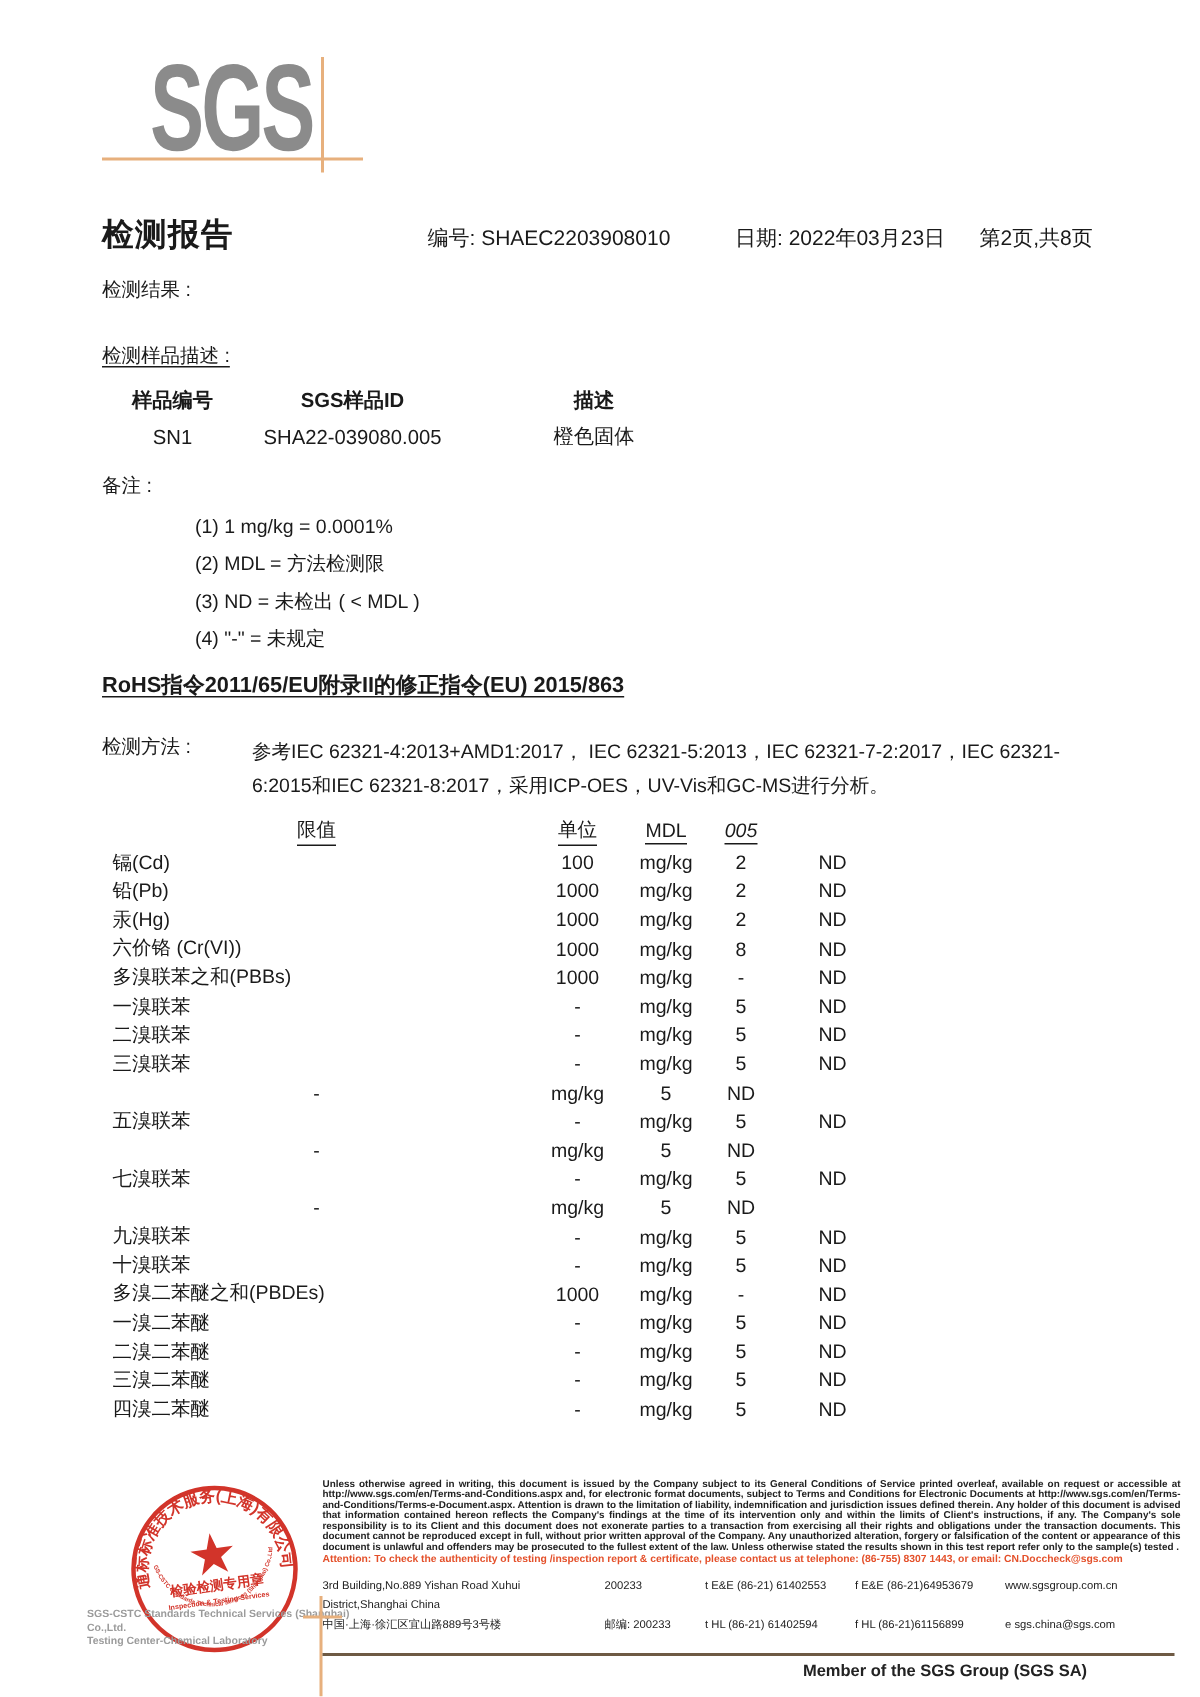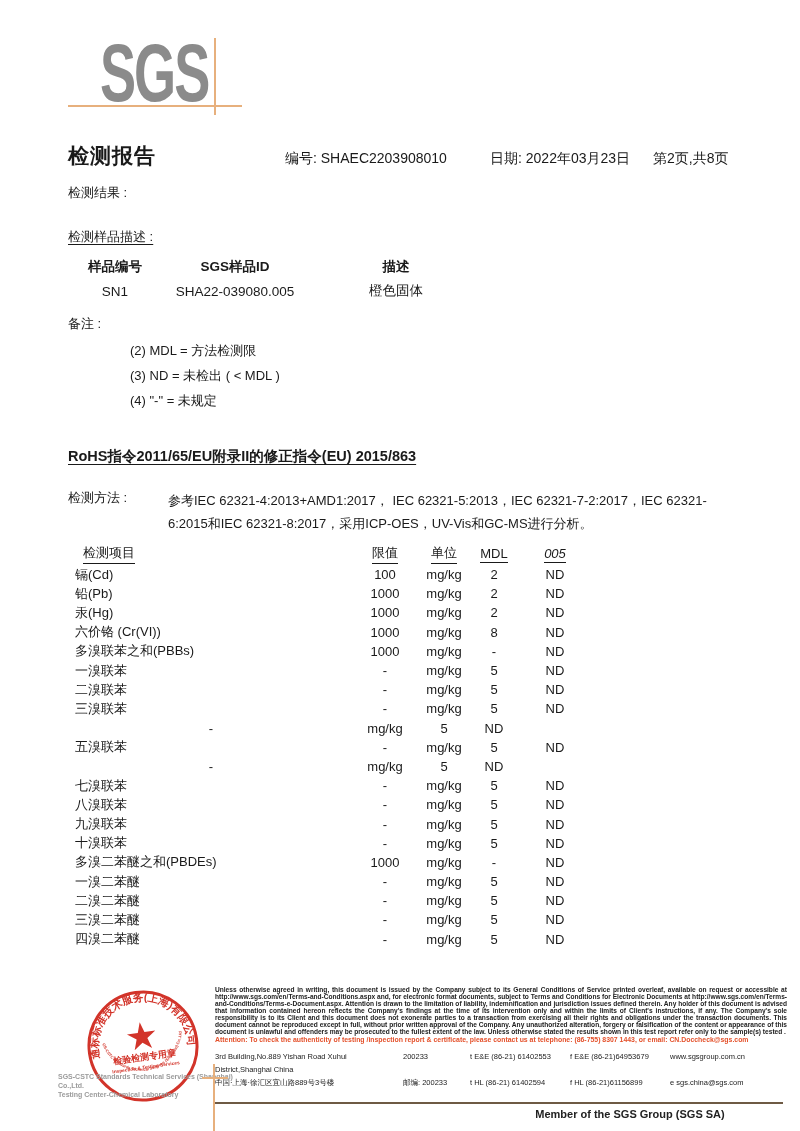--- a/index.html
+++ b/index.html
@@ -128,32 +128,32 @@
         <div class="sample-row">
           <span class="c1">SN1</span>
           <span class="c2">SHA22-039080.005</span>
           <span class="c3">橙色固体</span>
         </div>
       </div>
   </div>
 
   <div class="notes-label">备注 :</div>
   <div class="notes-list">
+      <div class="note-item">(1) 1 mg/kg = 0.0001%</div>
       <div class="note-item">(2) MDL = 方法检测限</div>
       <div class="note-item">(3) ND = 未检出 ( &lt; MDL )</div>
       <div class="note-item">(4) "-" = 未规定</div>
     </div>
 
   <div class="rohs-heading">RoHS指令2011/65/EU附录II的修正指令(EU) 2015/863</div>
   <div class="method-label">检测方法 :</div>
   <div class="method-text">参考IEC 62321-4:2013+AMD1:2017， IEC 62321-5:2013，IEC 62321-7-2:2017，IEC 62321-6:2015和IEC 62321-8:2017，采用ICP-OES，UV-Vis和GC-MS进行分析。</div>
 
   <div class="rtable">
     <div class="rtable-row rtable-header">
-        <span class="col-item"><span class="hd">检测项目</span></span>
         <span class="col-limit"><span class="hd">限值</span></span>
         <span class="col-unit"><span class="hd">单位</span></span>
         <span class="col-mdl"><span class="hd">MDL</span></span>
         <span class="col-005"><span class="hd">005</span></span>
       </div>
     <div>
         <div class="rtable-row">
           <span class="col-item">镉(Cd)</span>
           <span class="col-limit">100</span>
           <span class="col-unit">mg/kg</span>
@@ -229,21 +229,20 @@
           <span class="col-005">ND</span>
         </div>
         <div class="rtable-row">
           <span class="col-item">七溴联苯</span>
           <span class="col-limit">-</span>
           <span class="col-unit">mg/kg</span>
           <span class="col-mdl">5</span>
           <span class="col-005">ND</span>
         </div>
         <div class="rtable-row">
-          <span class="col-item">八溴联苯</span>
           <span class="col-limit">-</span>
           <span class="col-unit">mg/kg</span>
           <span class="col-mdl">5</span>
           <span class="col-005">ND</span>
         </div>
         <div class="rtable-row">
           <span class="col-item">九溴联苯</span>
           <span class="col-limit">-</span>
           <span class="col-unit">mg/kg</span>
           <span class="col-mdl">5</span>

